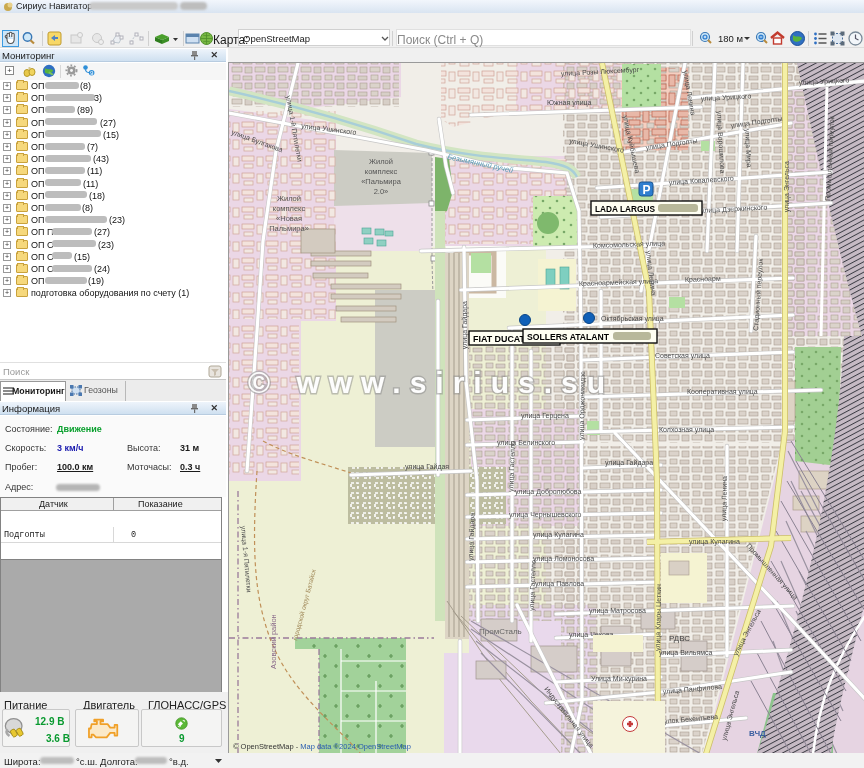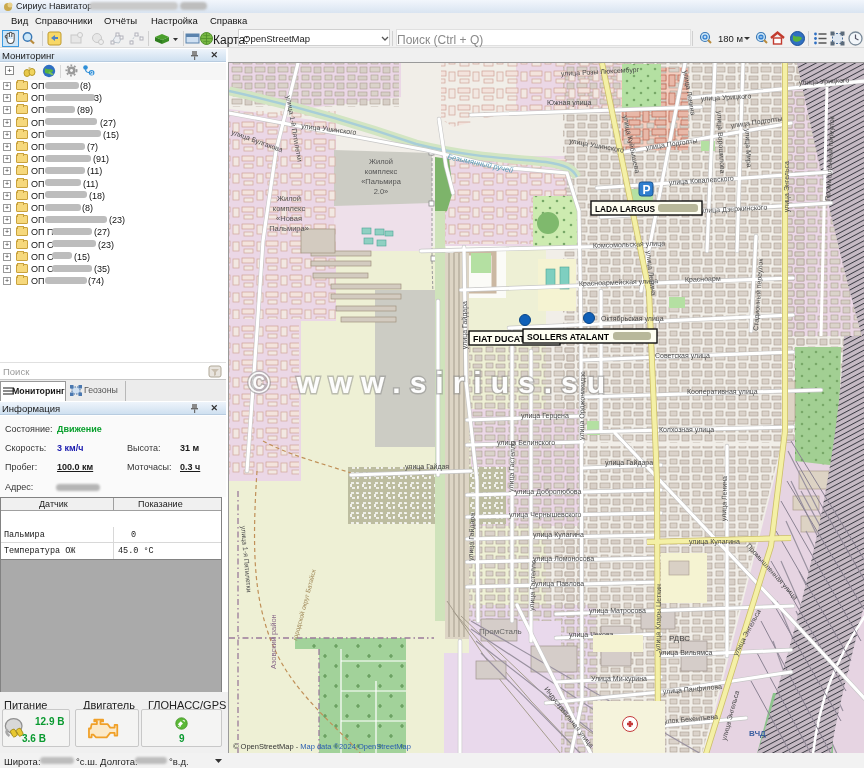--- a/index.html
+++ b/index.html
@@ -55,27 +55,20 @@
 <div id="app">
   <div id="title" class="abs">
     <svg class="abs" style="left:3px;top:1px" width="11" height="11">
         <circle cx="5" cy="6" r="4" fill="#caa94f"></circle>
         <circle cx="7" cy="4" r="2.5" fill="#e8d08a"></circle>
       </svg>
     <span class="txt">Сириус Навигатор -</span>
     <span class="blur" style="left:89px;top:2px;width:89px;height:8px"></span>
     <span class="blur" style="left:180px;top:2px;width:27px;height:8px;background:#bdbdbd"></span>
   </div>
-  <div id="menu" class="abs">
-    <span style="left:11px">Вид</span>
-      <span style="left:35px">Справочники</span>
-      <span style="left:104px">Отчёты</span>
-      <span style="left:151px">Настройка</span>
-      <span style="left:210px">Справка</span>
-  </div>
   <div id="toolbar" class="abs"></div>
   <div class="abs" style="left:238px;top:29px;width:152px;height:17px;background:#fff;border:1px solid #d0d0d0"></div>
   <div class="abs" style="left:396px;top:29px;width:295px;height:17px;background:#fff;border:1px solid #e0e0e0"></div>
   <div id="tbicons">
     <div class="tbtn" style="left:2px;background:#cfe6f8;border:1px solid #3d9be0"></div>
     <svg class="tbtn" style="left:2px" viewBox="0 0 17 17">
         <path d="M5 9 V4.5 a1.2 1.2 0 0 1 2.4 0 M7.4 7 V3.5 a1.2 1.2 0 0 1 2.4 0 M9.8 7 V4.5 a1.2 1.2 0 0 1 2.4 0 V9 M5 9 l-1.5-1.8a1.1 1.1 0 0 1 1.8-1.4 M5 9 c0 3 1.5 4.5 3.6 4.5 c2.4 0 3.6-1.8 3.6-4.5" fill="#fff" stroke="#555" stroke-width="1.1"></path>
       </svg>
     <svg class="tbtn" style="left:20px" viewBox="0 0 17 17">
         <circle cx="7.5" cy="7" r="4.2" fill="#cfe8f8" stroke="#3a78b5" stroke-width="1.4"></circle>
@@ -250,21 +243,21 @@
         <span class="fold"></span>
         <span class="tlab">ОП</span>
         <span class="tblur" style="left:45px;width:40px"></span>
         <span class="tlab" style="left:87px">(7)</span>
       </div>
     <div class="trow" style="top:73.2px">
         <span class="exp">+</span>
         <span class="fold"></span>
         <span class="tlab">ОП</span>
         <span class="tblur" style="left:45px;width:46px"></span>
-        <span class="tlab" style="left:93px">(91)</span>
+        <span class="tlab" style="left:93px">(43)</span>
       </div>
     <div class="trow" style="top:85.4px">
         <span class="exp">+</span>
         <span class="fold"></span>
         <span class="tlab">ОП</span>
         <span class="tblur" style="left:45px;width:40px"></span>
         <span class="tlab" style="left:87px">(11)</span>
       </div>
     <div class="trow" style="top:97.6px">
         <span class="exp">+</span>
@@ -313,28 +306,33 @@
         <span class="fold"></span>
         <span class="tlab">ОП С</span>
         <span class="tblur" style="left:52px;width:20px"></span>
         <span class="tlab" style="left:74px">(15)</span>
       </div>
     <div class="trow" style="top:183px">
         <span class="exp">+</span>
         <span class="fold"></span>
         <span class="tlab">ОП С</span>
         <span class="tblur" style="left:52px;width:40px"></span>
-        <span class="tlab" style="left:94px">(35)</span>
+        <span class="tlab" style="left:94px">(24)</span>
       </div>
     <div class="trow" style="top:195.2px">
         <span class="exp">+</span>
         <span class="fold"></span>
         <span class="tlab">ОП</span>
         <span class="tblur" style="left:45px;width:42px"></span>
-        <span class="tlab" style="left:88px">(74)</span>
+        <span class="tlab" style="left:88px">(19)</span>
+      </div>
+    <div class="trow" style="top:207.4px">
+        <span class="exp">+</span>
+        <span class="fold"></span>
+        <span class="tlab">подготовка оборудования по счету (1)</span>
       </div>
   </div>
   <div id="search" class="abs">
       <span style="position:absolute;left:3px;top:3px">Поиск</span>
     <svg style="position:absolute;right:4px;top:2px" width="14" height="13" viewBox="0 0 14 13">
         <rect x="1" y="1" width="12" height="11" rx="2" fill="#e8e4de" stroke="#b0a898"></rect>
         <path d="M3 4 h8 l-3 3 v3 l-2 1 v-4 z" fill="#c8beae"></path>
       </svg>
   </div>
   <div id="ltabs" class="abs">
@@ -378,43 +376,38 @@
     <span class="ilab" style="left:5px;top:66px">Адрес:</span>
       <span class="blur" style="left:56px;top:68px;width:44px;height:7px;background:#b5b5b5"></span>
   </div>
   <div id="stable" class="abs">
     <div class="shead">
         <span style="position:absolute;left:38px;top:1px">Датчик</span>
         <span style="position:absolute;left:137px;top:1px">Показание</span>
         <span style="position:absolute;left:112px;top:0;width:1px;height:13px;background:#a0a0a0"></span>
       </div>
     <div class="srow" style="top:29px;border-bottom:1px solid #d8d8d8">
-        <span style="position:absolute;left:3px;top:3px">Пальмира</span>
+        <span style="position:absolute;left:3px;top:3px">Подгопты</span>
         <span style="position:absolute;left:130px;top:3px">0</span>
-        <span style="position:absolute;left:112px;top:0;width:1px;height:16px;background:#d8d8d8"></span>
-      </div>
-    <div class="srow" style="top:45px">
-        <span style="position:absolute;left:3px;top:3px">Температура ОЖ</span>
-        <span style="position:absolute;left:117px;top:3px">45.0 °C</span>
         <span style="position:absolute;left:112px;top:0;width:1px;height:16px;background:#d8d8d8"></span>
       </div>
   </div>
   <div id="grey" class="abs"></div>
   <div class="abs" style="left:0;top:692px;width:228px;height:61px;background:#f0f0f0"></div>
   <div id="groups">
     <span class="glab" style="left:4px">Питание</span>
     <div class="grp" style="left:2px;width:68px"></div>
     <svg class="abs" style="left:2px;top:716px" width="25" height="25" viewBox="0 0 28 30">
         <ellipse cx="13" cy="12" rx="10" ry="9" fill="#d8d8d8" stroke="#909090" stroke-width="1.5"></ellipse>
         <path d="M6 16 q-4 4 2 8" fill="none" stroke="#a8a8a8" stroke-width="3"></path>
         <rect x="10" y="16" width="6" height="9" rx="2" fill="#e8c830" stroke="#a08818" transform="rotate(-28 13 20)"></rect>
         <rect x="17" y="15" width="6" height="9" rx="2" fill="#e8c830" stroke="#a08818" transform="rotate(-28 20 19)"></rect>
       </svg>
     <span class="gv" style="left:35px;top:716px">12.9 В</span>
-    <span class="gv" style="left:22px;top:733px">3.6 В</span>
+    <span class="gv" style="left:46px;top:733px">3.6 В</span>
     <span class="glab" style="left:83px">Двигатель</span>
     <div class="grp" style="left:75px;width:64px"></div>
     <svg class="abs" style="left:86px;top:717px" width="36" height="23" viewBox="0 0 40 26">
         <path d="M6 8 h6 v-3 h-3 v-2 h10 v2 h-3 v3 l8 0 3 4 h5 v-3 h3 v12 h-3 v-3 h-5 l-4 5 h-12 l-3-3 h-2 v3 h-3 v-10 h2 z" fill="#fbe9c8" stroke="#f0a028" stroke-width="2" stroke-linejoin="round"></path>
       </svg>
     <span class="glab" style="left:148px">ГЛОНАСС/GPS</span>
     <div class="grp" style="left:141px;width:81px"></div>
     <svg class="abs" style="left:175px;top:717px" width="13" height="13" viewBox="0 0 18 18">
         <circle cx="9" cy="9" r="8" fill="#5cb838" stroke="#3f8f22"></circle>
         <path d="M4 10 l4-4 3 3 -4 4z" fill="#fff"></path>

